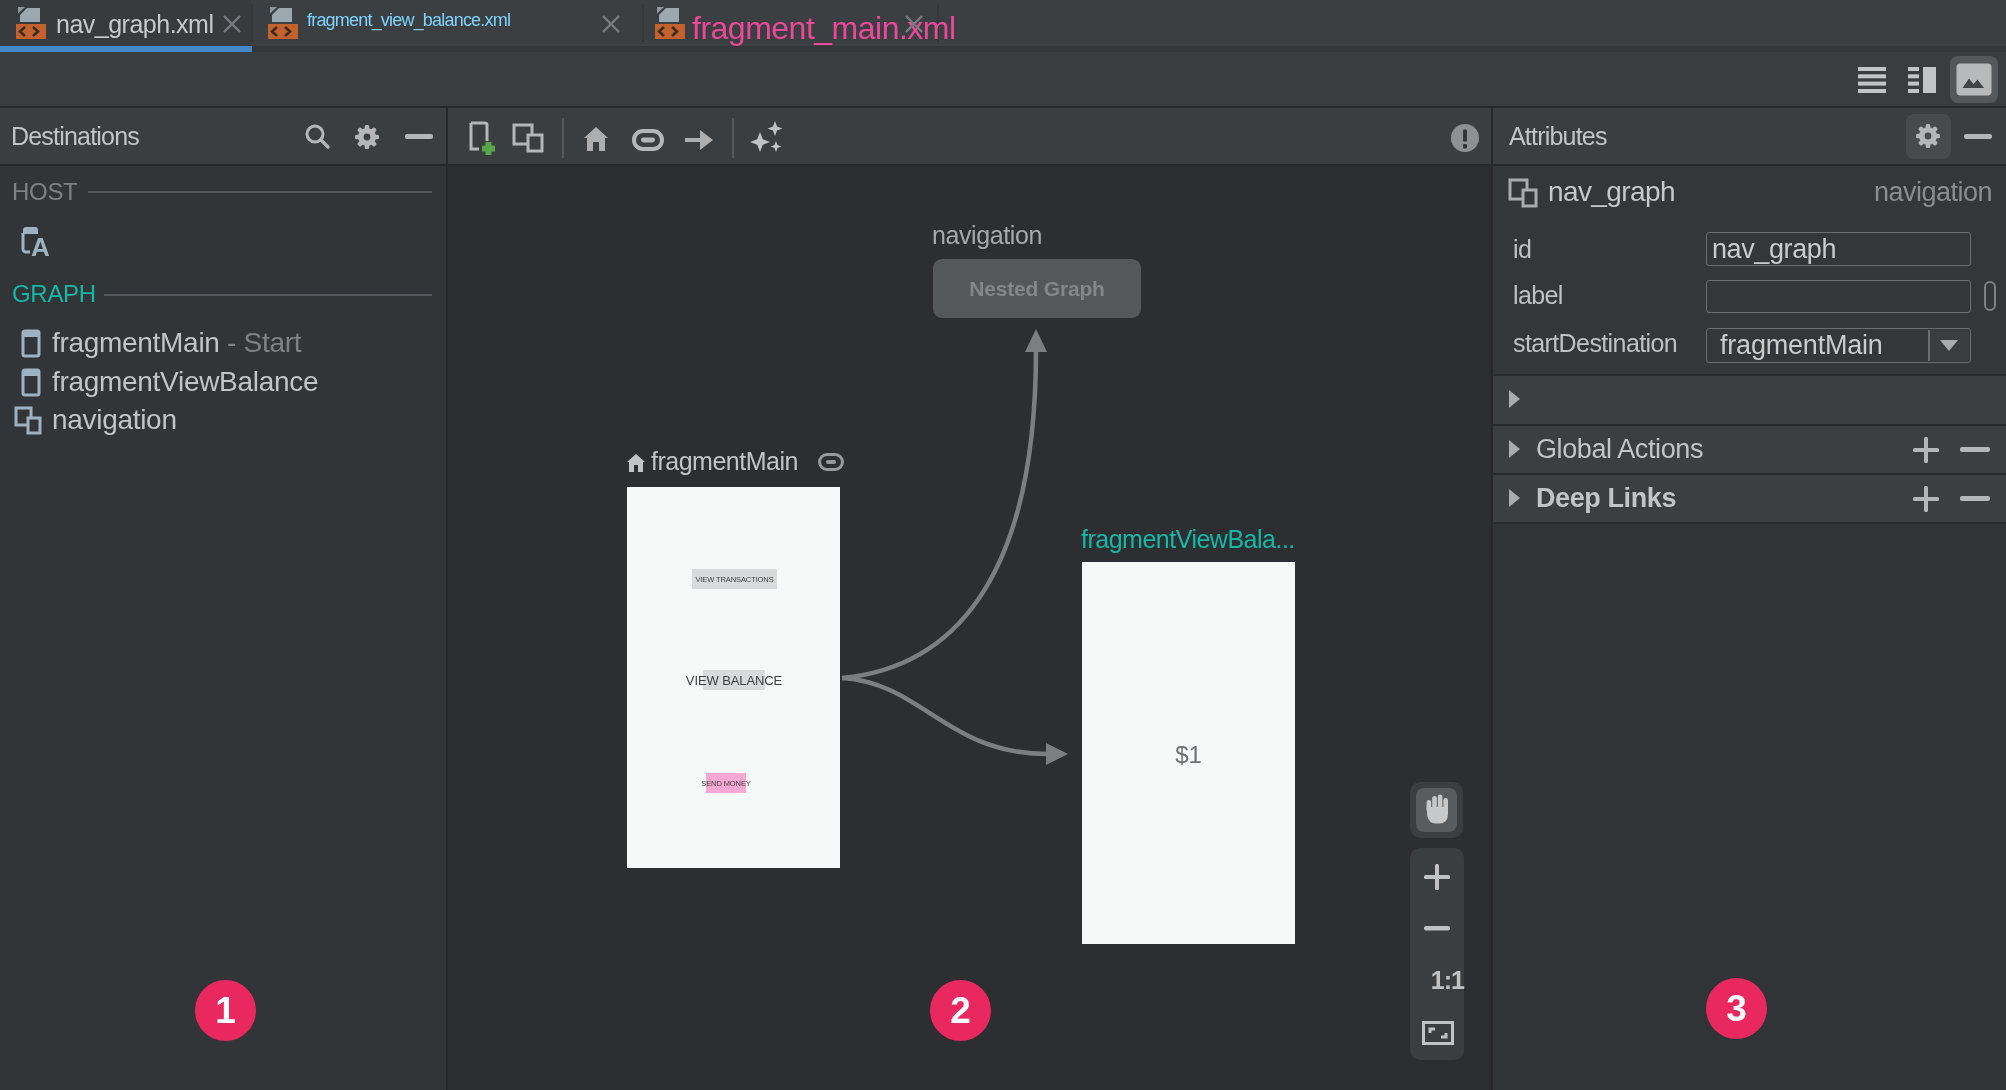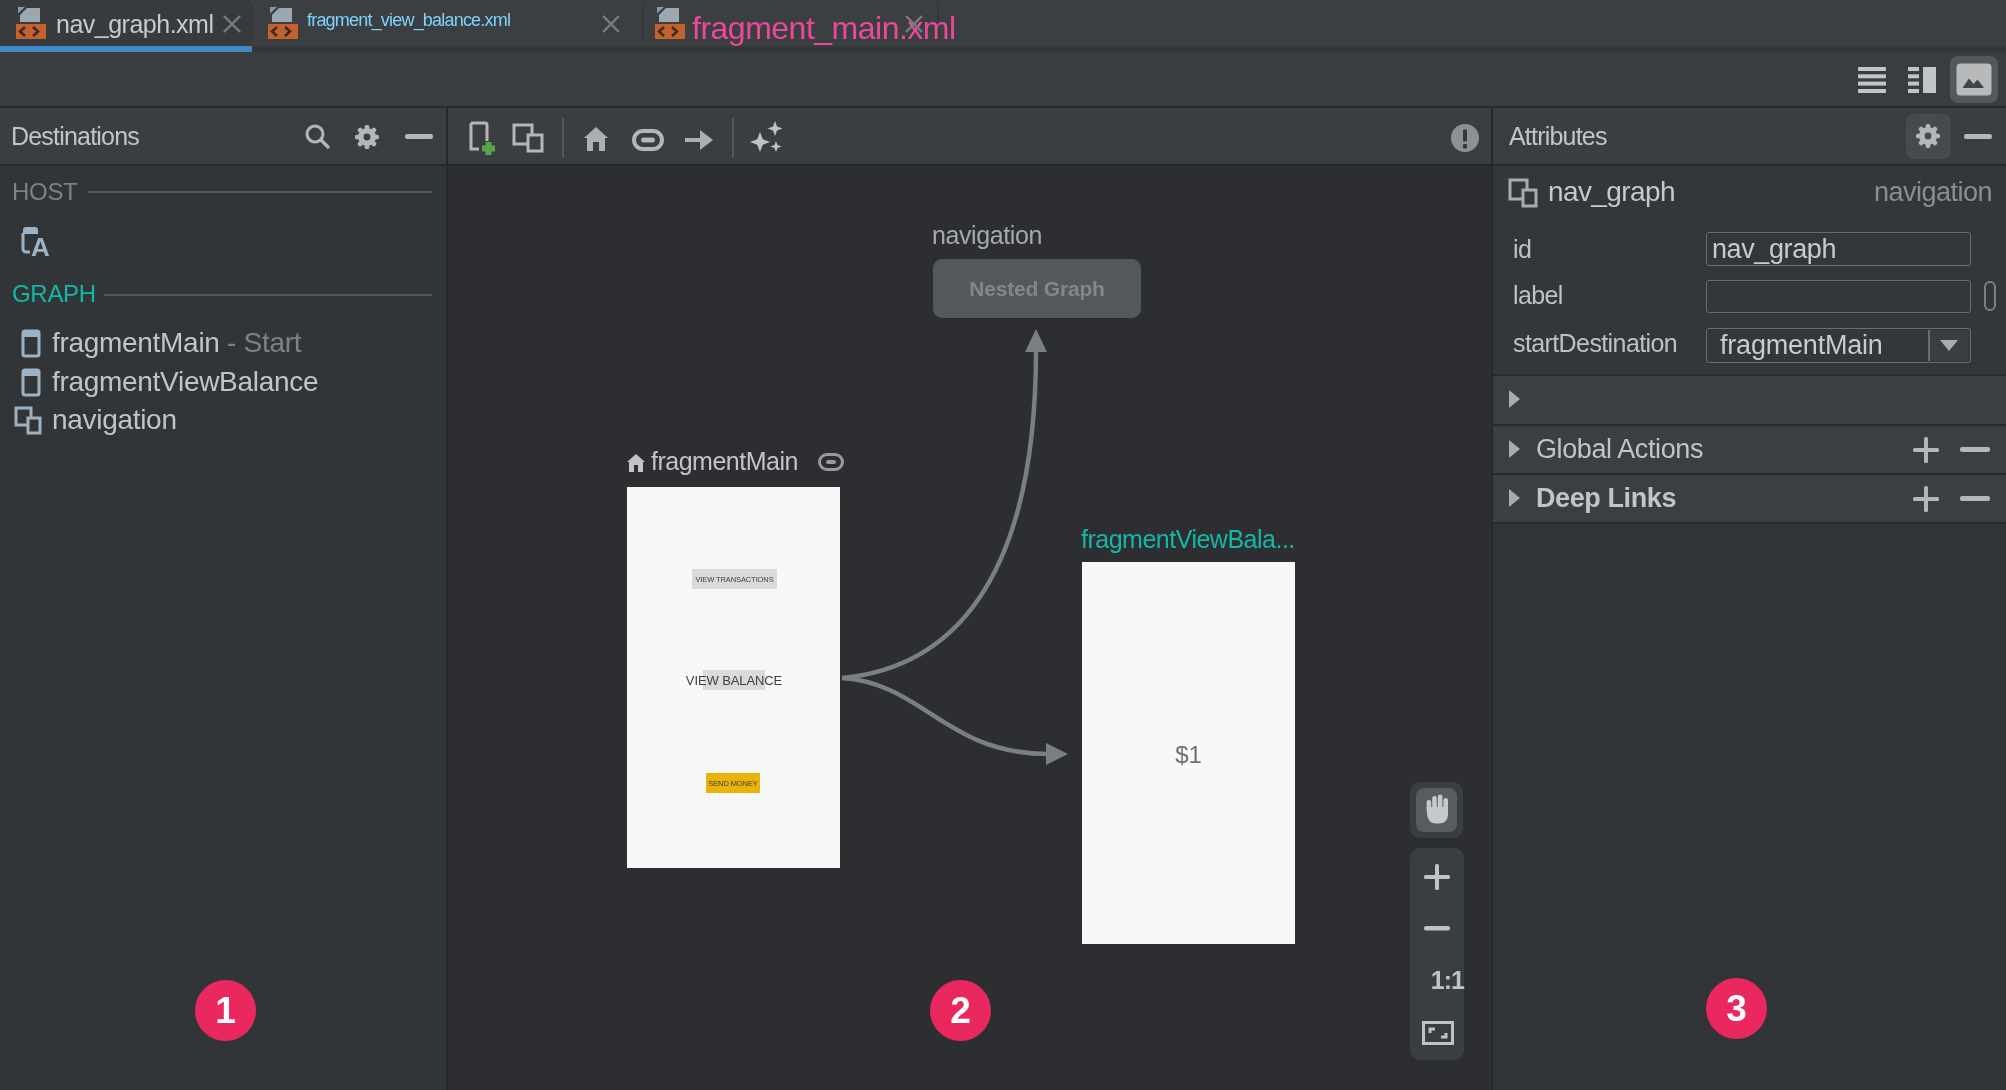--- a/index.html
+++ b/index.html
@@ -181,21 +181,21 @@
  <path d="M2 10 L11 2 L20 10 L18 10 L18 20 L13 20 L13 13 L9 13 L9 20 L4 20 L4 10 Z" fill="#C2C4C6"></path>
 </svg>
 <div class="txt" style="left:651px;top:447px;font-size:25px;letter-spacing:-0.5px;color:#C2C4C6">fragmentMain</div>
 <svg class="abs" style="left:818px;top:453px" width="26" height="18" viewBox="0 0 26 18">
  <rect x="1.5" y="1.5" width="23" height="15" rx="7.5" fill="none" stroke="#97999B" stroke-width="3"></rect>
  <rect x="8" y="7" width="10" height="4" rx="2" fill="#97999B"></rect>
 </svg>
 <div class="abs" style="left:627px;top:487px;width:213px;height:381px;background:#F7F8F8"></div>
 <div class="abs" style="left:692px;top:569px;width:85px;height:20px;background:#D8DADB;display:flex;align-items:center;justify-content:center;font-size:7.5px;letter-spacing:-0.1px;white-space:nowrap;color:#3F4142">VIEW TRANSACTIONS</div>
 <div class="abs" style="left:703px;top:670px;width:62px;height:20px;background:#D8DADB;display:flex;align-items:center;justify-content:center;font-size:13px;letter-spacing:-0.1px;white-space:nowrap;color:#3F4142">VIEW BALANCE</div>
-<div class="abs" style="left:706px;top:773px;width:54px;height:20px;background:#eab308;display:flex;align-items:center;justify-content:center;font-size:7.5px;letter-spacing:-0.1px;white-space:nowrap;color:#3F4142">SEND MONEY</div>
+<div class="abs" style="left:706px;top:773px;width:40px;height:20px;background:#f9a8d4;display:flex;align-items:center;justify-content:center;font-size:7.5px;letter-spacing:-0.1px;white-space:nowrap;color:#3F4142">SEND MONEY</div>
 <div class="txt" style="left:1081px;top:525px;font-size:25px;letter-spacing:-0.5px;color:#14b8a6">fragmentViewBala...</div>
 <div class="abs" style="left:1082px;top:562px;width:213px;height:382px;background:#F7F8F8"></div>
 <div class="txt" style="left:1082px;top:741px;width:213px;text-align:center;font-size:24px;color:#6E7174">$1</div>
 <div class="abs" style="left:1410px;top:782px;width:53px;height:56px;background:#3A3E41;border-radius:10px"></div>
 <div class="abs" style="left:1416px;top:788px;width:41px;height:44px;background:#585C5F;border-radius:8px"></div>
 <svg class="abs" style="left:1423px;top:792px" width="28" height="34" viewBox="0 0 28 34">
  <g fill="#C6C8CA">
  <rect x="3.6" y="8" width="4.6" height="12" rx="2.3"></rect>
  <rect x="9.2" y="4" width="4.6" height="14" rx="2.3"></rect>
  <rect x="14.8" y="2.5" width="4.6" height="14" rx="2.3"></rect>

